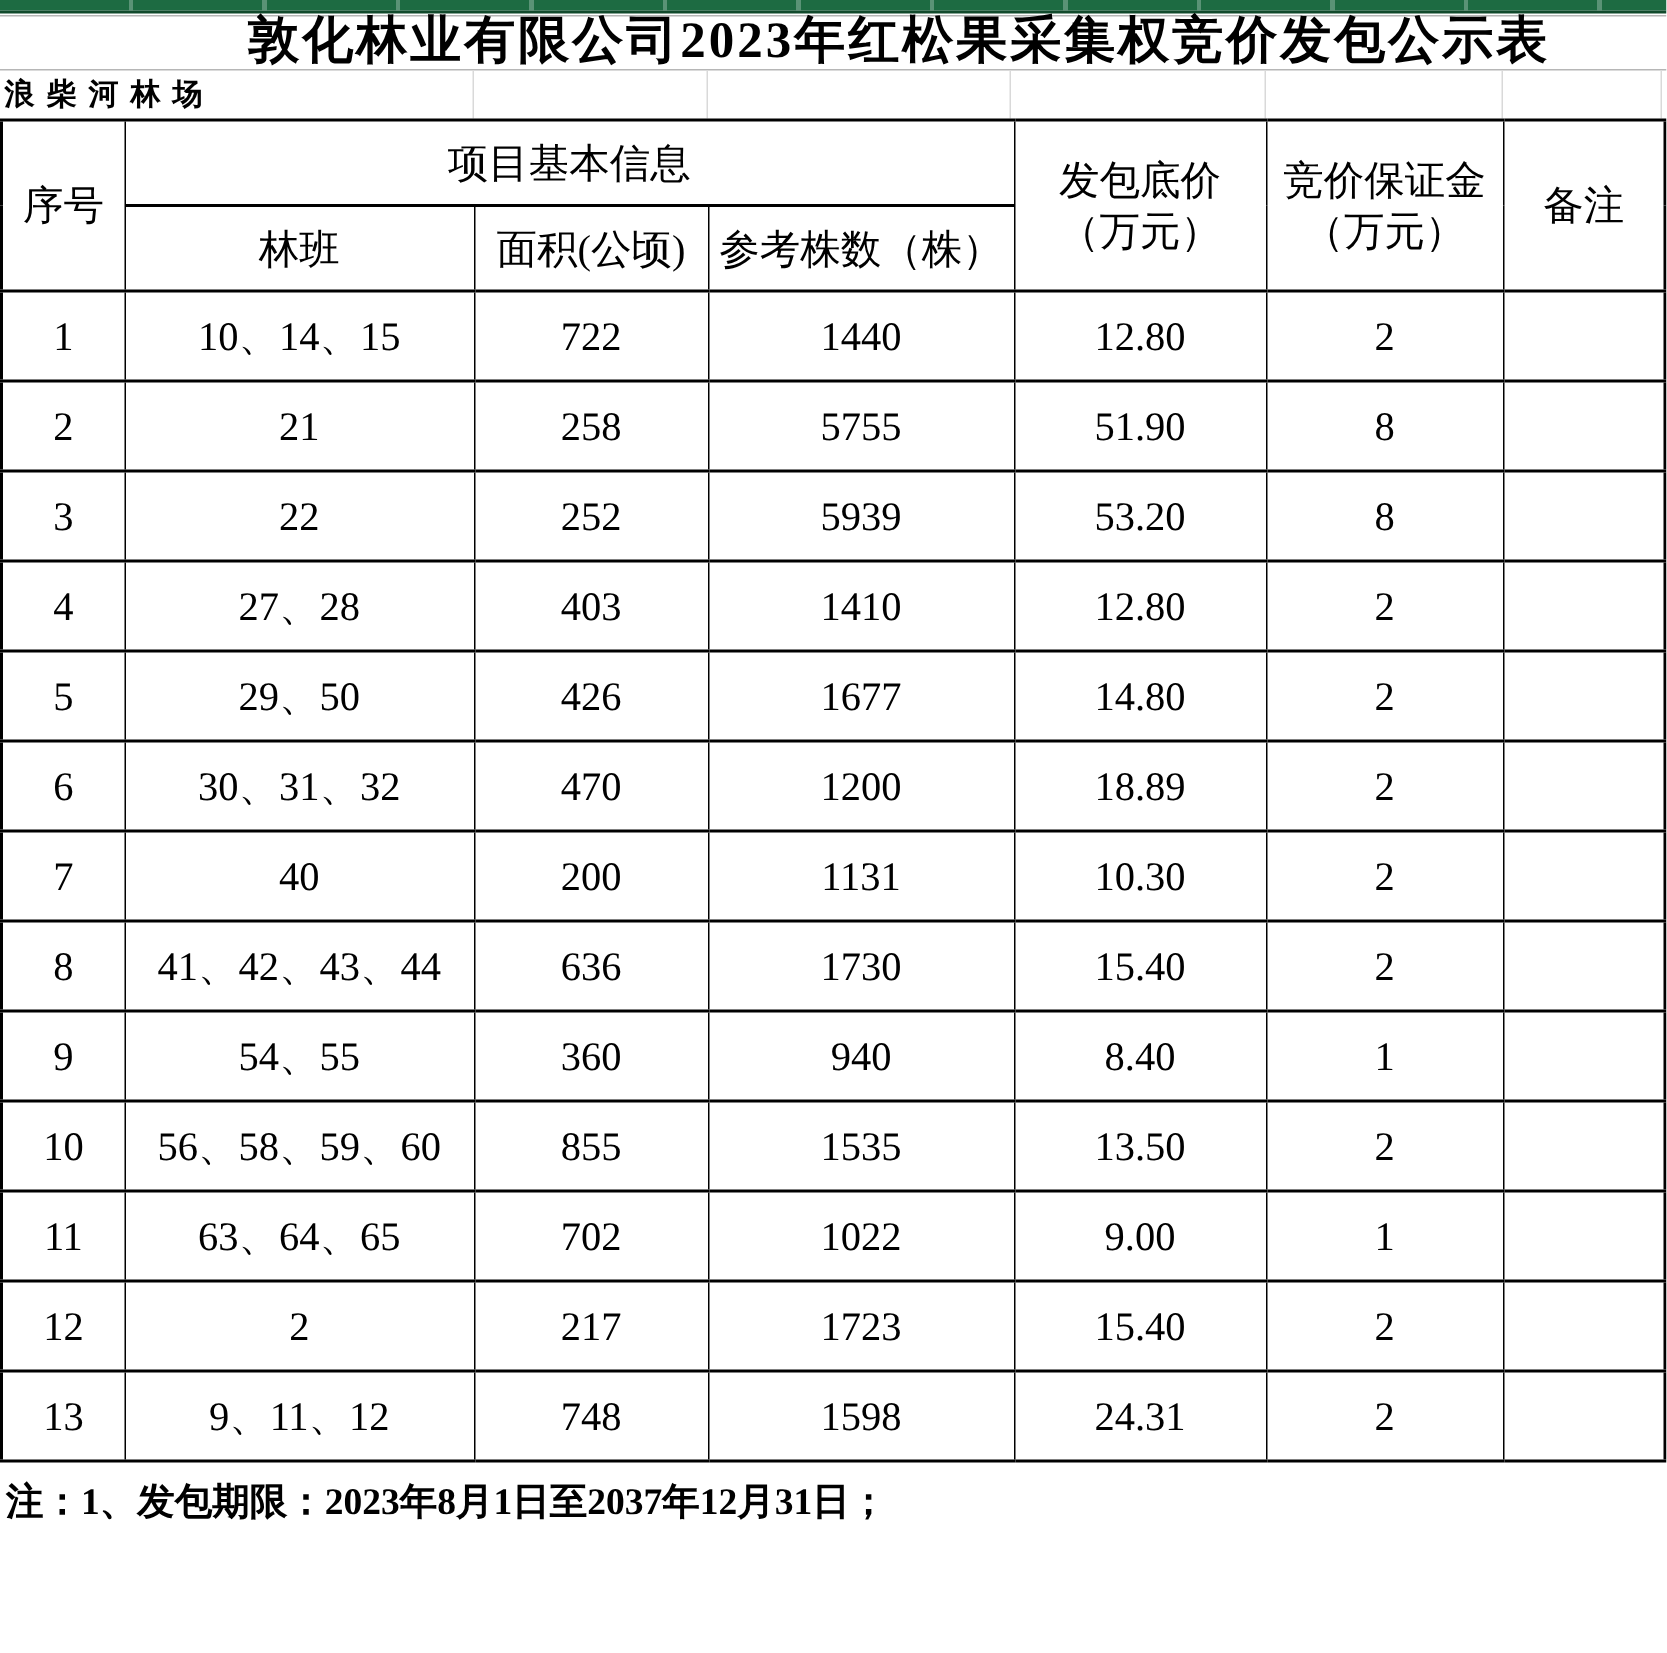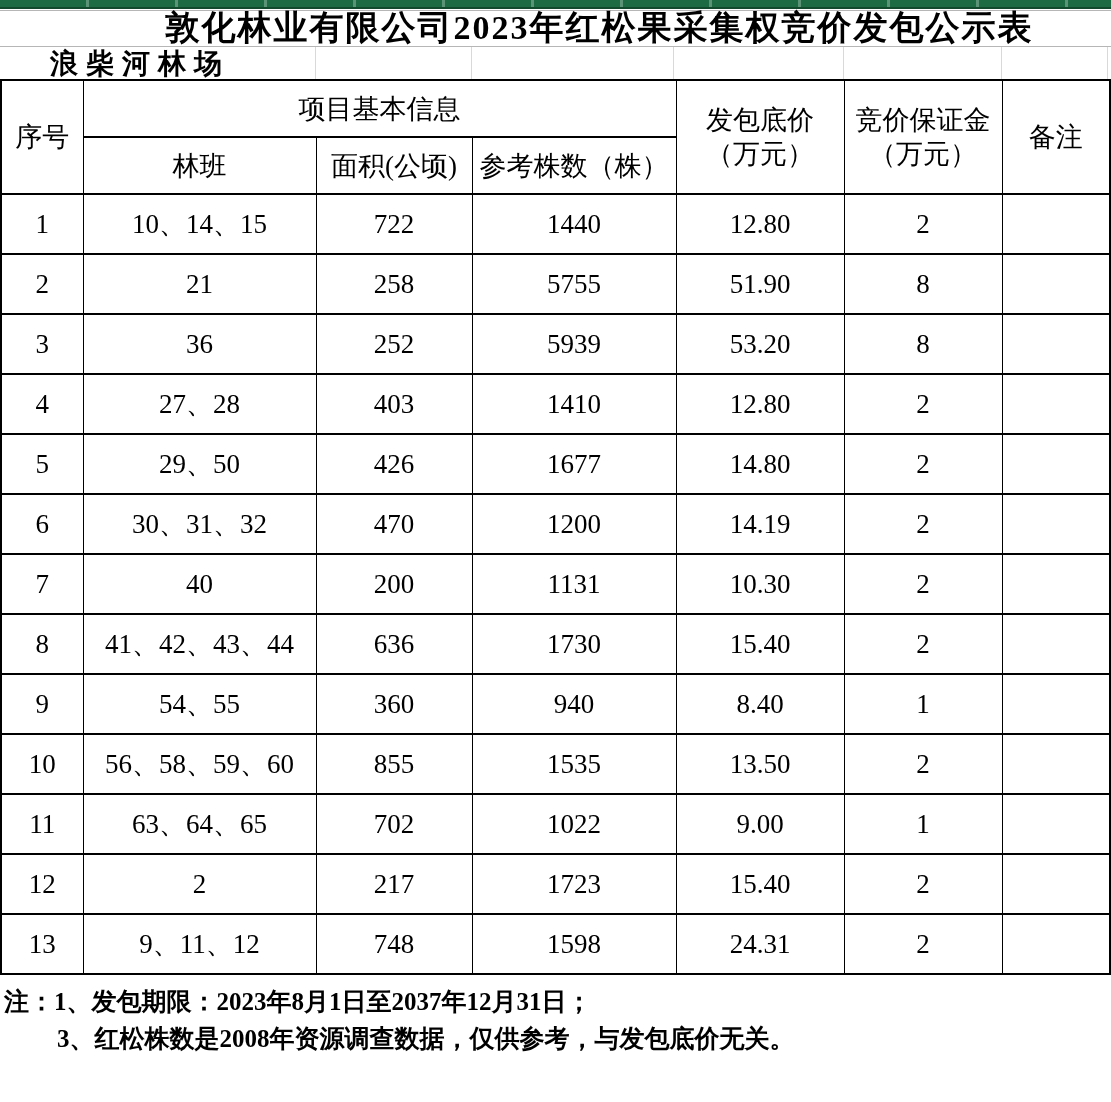--- a/index.html
+++ b/index.html
@@ -20,23 +20,22 @@
   .hl-b{top:46px;}
   .vgl{position:absolute;top:47px;height:32px;width:1px;background:#d9d9d9;}
 
   .title{
     position:absolute;top:9px;left:0;width:1111px;height:37px;
     text-align:center;font-size:34px;font-weight:bold;letter-spacing:2px;
     line-height:38px;white-space:nowrap;padding-left:44px;
   }
   .farm{
     position:absolute;top:48px;left:3px;
-    font-size:28px;font-weight:bold;letter-spacing:8px;line-height:31px;
+    font-size:20px;font-weight:bold;letter-spacing:8px;line-height:31px;
     white-space:nowrap;
-    margin-left:47px;
   }
 
   table.main{
     position:absolute;top:79px;left:0;width:1109px;
     border-collapse:collapse;table-layout:fixed;
     border:2px solid #000;
   }
   table.main th,table.main td{
     border-left:1px solid #000;border-right:1px solid #000;
     border-top:2px solid #000;border-bottom:2px solid #000;
@@ -115,21 +114,21 @@
       <td>2</td>
       <td>21</td>
       <td>258</td>
       <td>5755</td>
       <td>51.90</td>
       <td>8</td>
       <td></td>
     </tr>
     <tr>
       <td>3</td>
-      <td>36</td>
+      <td>22</td>
       <td>252</td>
       <td>5939</td>
       <td>53.20</td>
       <td>8</td>
       <td></td>
     </tr>
     <tr>
       <td>4</td>
       <td>27、28</td>
       <td>403</td>
@@ -145,21 +144,21 @@
       <td>1677</td>
       <td>14.80</td>
       <td>2</td>
       <td></td>
     </tr>
     <tr>
       <td>6</td>
       <td>30、31、32</td>
       <td>470</td>
       <td>1200</td>
-      <td>14.19</td>
+      <td>18.89</td>
       <td>2</td>
       <td></td>
     </tr>
     <tr>
       <td>7</td>
       <td>40</td>
       <td>200</td>
       <td>1131</td>
       <td>10.30</td>
       <td>2</td>
@@ -217,14 +216,13 @@
       <td>1598</td>
       <td>24.31</td>
       <td>2</td>
       <td></td>
     </tr>
   </tbody>
 </table>
 
 <div class="notes">
   <div>注：1、发包期限：2023年8月1日至2037年12月31日；</div>
-  <div class="indent">3、红松株数是2008年资源调查数据，仅供参考，与发包底价无关。</div>
 </div>
 
 </body></html>

